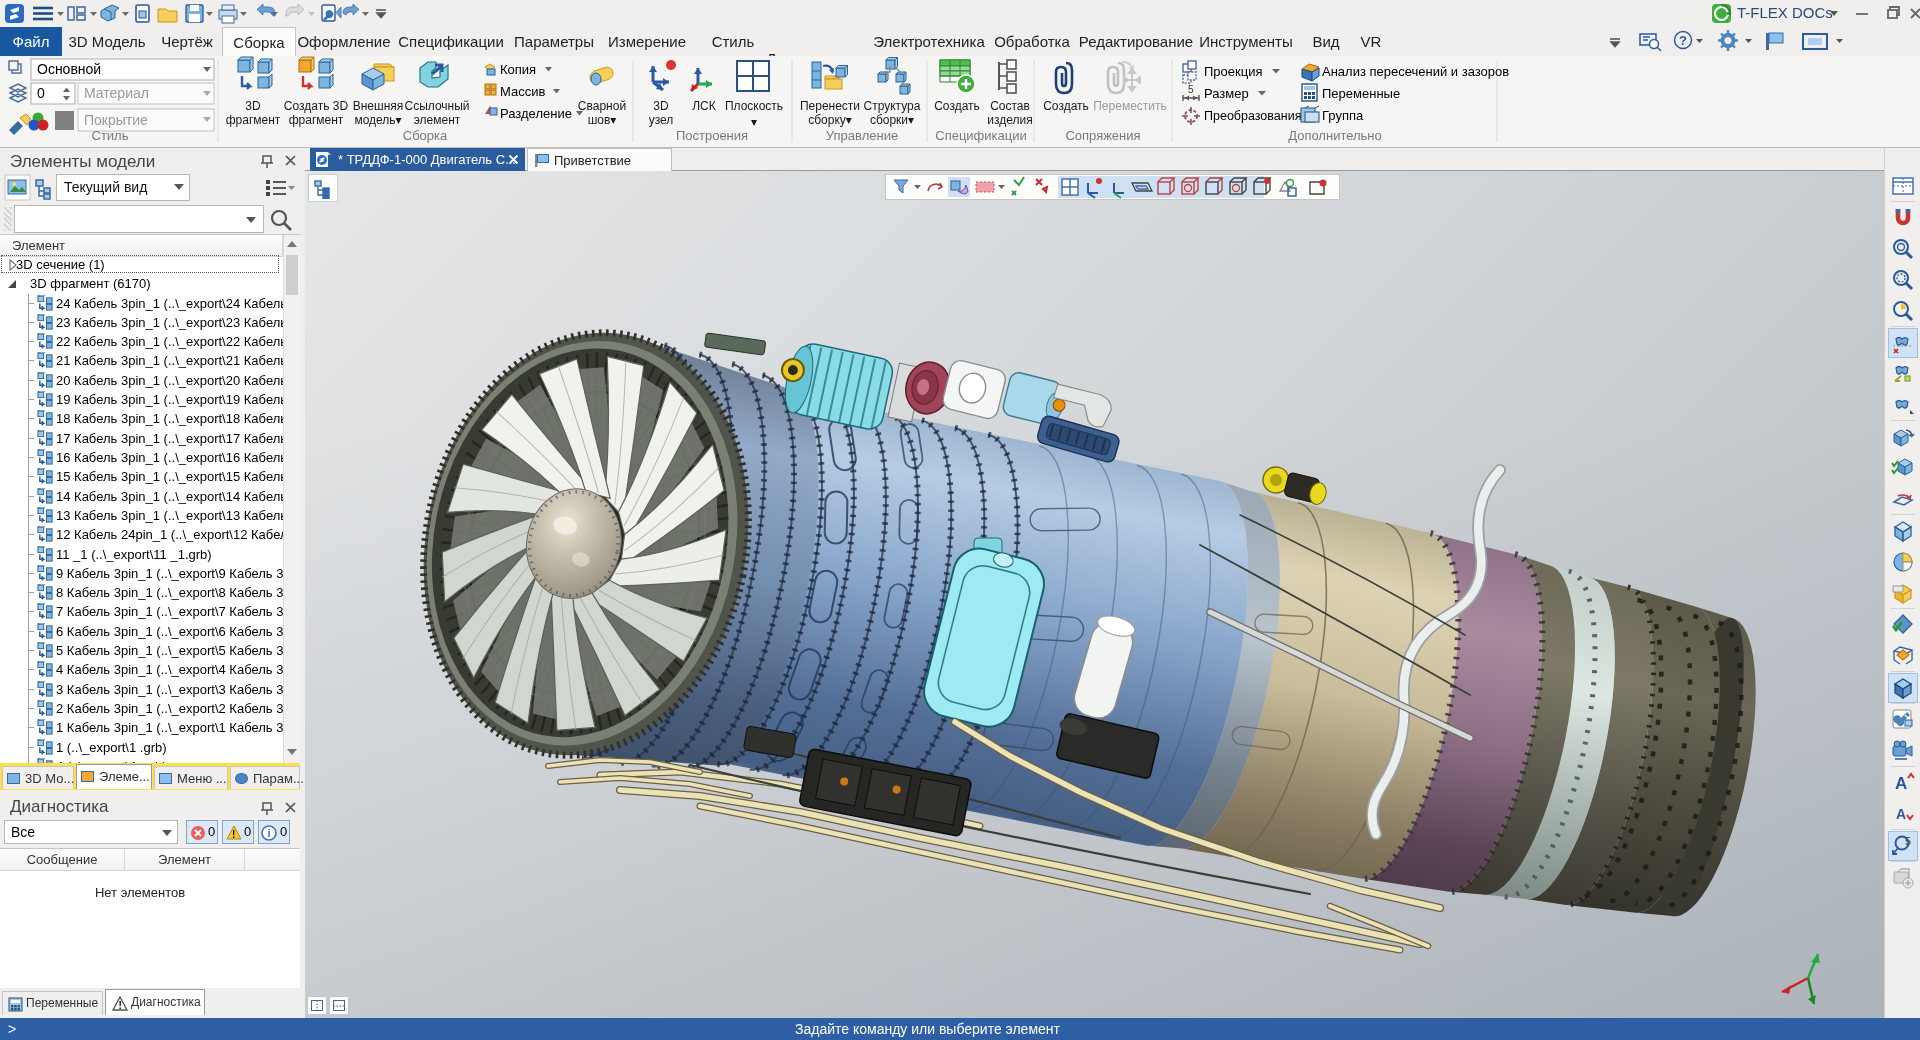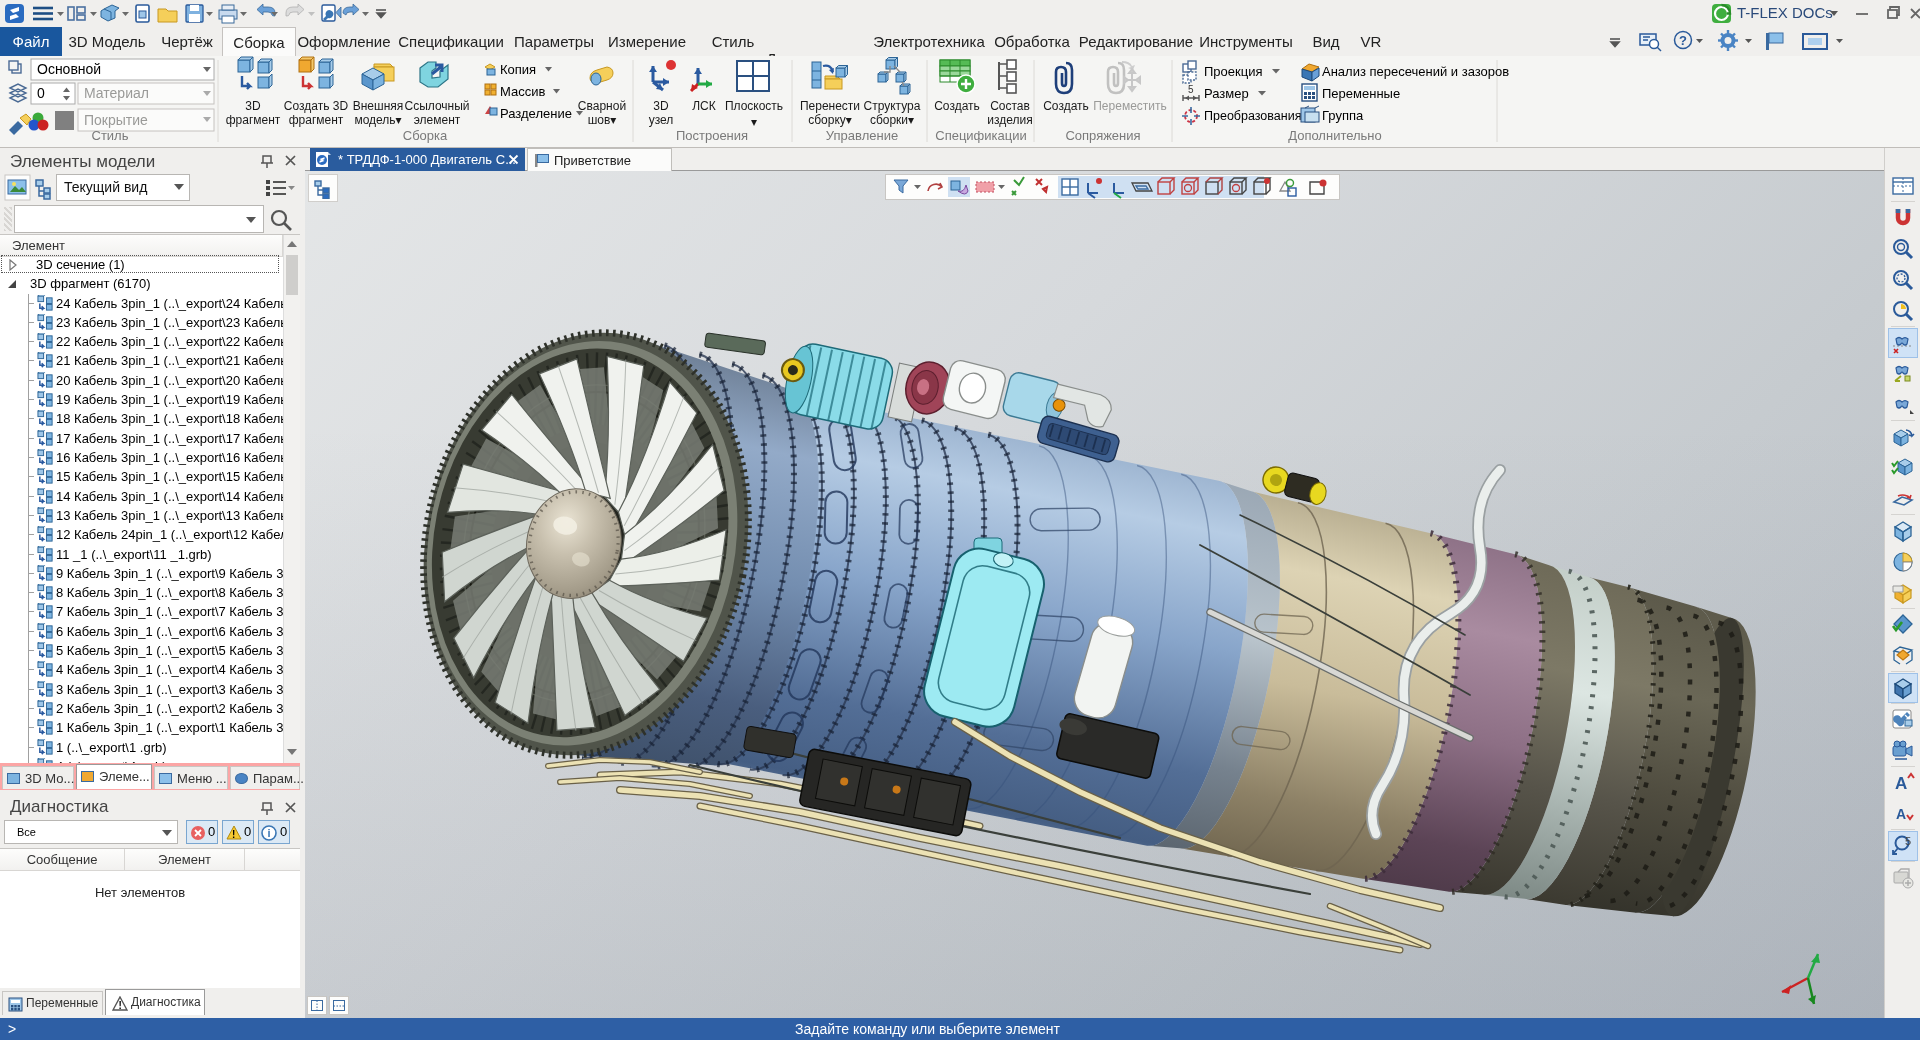--- a/index.html
+++ b/index.html
@@ -499,21 +499,21 @@
         <svg class="abs" style="left:2px;top:512px;" width="12" height="10">
             <path d="M1 2 l5 6 5 -6 z" fill="#777"></path>
           </svg>
       </div>
       <div id="tree" class="abs" style="left:0;top:20px;width:283px;height:509px;overflow:hidden;font-size:13px;color:#000;">
 <div class="trow" style="top:0px;">
             <span class="selbox"></span>
             <svg class="exp" viewBox="0 0 10 12">
               <path d="M2 1 l6 5 -6 5 z" fill="none" stroke="#777" stroke-width="1.2"></path>
             </svg>
-            <span class="tlab" style="left:36px;">3D сечение (1)</span>
+            <span class="tlab" style="left:16px;">3D сечение (1)</span>
           </div>
 <div class="trow" style="top:19px;">
             <svg class="exp" viewBox="0 0 10 12">
               <path d="M8 2 v8 h-8 z" fill="#444"></path>
             </svg>
             <span class="tlab" style="left:24px;margin-left:6px;">3D фрагмент (6170)</span>
           </div>
 <div class="trow" style="top:39px;">
             <span class="vline"></span>
             <span class="hline"></span>
@@ -808,21 +808,21 @@
               <rect x="1" y="1" width="6" height="6" fill="#9ec6e8" stroke="#2c6496" stroke-width="1"></rect>
               <path d="M1 1 l2 -1.5 h6 l-2 1.5 z" fill="#c8e0f2" stroke="#2c6496" stroke-width="0.8"></path>
               <path d="M3 9 v5 h4 l-2 -2 m2 2 l-2 2" fill="none" stroke="#2a5aa0" stroke-width="1.6"></path>
               <rect x="10" y="3" width="6" height="6" fill="#7db4e0" stroke="#2c6496" stroke-width="1"></rect>
               <rect x="10" y="10" width="6" height="6" fill="#7db4e0" stroke="#2c6496" stroke-width="1"></rect>
             </svg>
             <span class="tlab" style="left:56px;">4 (..\_export\4 .grb)</span>
           </div>
 </div>
     </div>
-    <div class="abs" style="left:0;top:615px;width:300px;height:27px;background:#fca5a5;font-size:13px;color:#333;">
+    <div class="abs" style="left:0;top:615px;width:300px;height:27px;background:#fde047;font-size:13px;color:#333;">
       <div class="abs" style="left:2px;top:3px;width:72px;height:23px;border:1px solid #c8c6c3;border-bottom:none;background:#f0efed;">
           <span class="tabico" style="background:#7db4e0;"></span>
           <span class="tabtxt">3D Мо...</span>
         </div>
       <div class="abs" style="left:76px;top:1px;width:76px;height:25px;border:1px solid #9a9a9a;border-bottom:none;background:#fff;">
           <span class="tabico" style="background:#f0a830;"></span>
           <span class="tabtxt">Элеме...</span>
         </div>
       <div class="abs" style="left:154px;top:3px;width:74px;height:23px;border:1px solid #c8c6c3;border-bottom:none;background:#f0efed;">
           <span class="tabico" style="background:#8cc0ea;"></span>
@@ -831,21 +831,21 @@
       <div class="abs" style="left:230px;top:3px;width:70px;height:23px;border:1px solid #c8c6c3;border-bottom:none;background:#f0efed;">
           <span class="tabico" style="background:#4a84c4;border-radius:50%;"></span>
           <span class="tabtxt">Парам...</span>
         </div>
     </div>
     <div class="abs" style="left:10px;top:649px;font-size:17px;color:#444;">Диагностика</div>
     <svg class="abs" style="left:258px;top:653px;" width="40" height="16" viewBox="0 0 40 16">
       <path d="M5 2 h8 v7 h-8 z M9 9 v5 M3 9 h12" fill="none" stroke="#555" stroke-width="1.5"></path>
       <path d="M28 2 l9 9 M37 2 l-9 9" stroke="#555" stroke-width="1.7"></path>
     </svg>
-    <div class="abs" style="left:4px;top:672px;width:174px;height:24px;background:#fff;border:1px solid #b8b6b3;font-size:11px;line-height:22px;padding-left:12px;">Все<svg class="abs" style="right:4px;top:8px;" width="12" height="9">
+    <div class="abs" style="left:4px;top:672px;width:174px;height:24px;background:#fff;border:1px solid #b8b6b3;font-size:14px;line-height:22px;padding-left:6px;">Все<svg class="abs" style="right:4px;top:8px;" width="12" height="9">
           <path d="M1 1 l5 6 5 -6 z" fill="#555"></path>
         </svg></div>
     <div class="abs" style="left:186px;top:672px;width:32px;height:24px;background:#dce9f5;border:1px solid #7aa6d0;font-size:13px;line-height:22px;">
       <svg class="abs" style="left:3px;top:4px;" width="16" height="16">
           <circle cx="8" cy="8" r="7" fill="#e86060"></circle>
           <path d="M5 5 l6 6 M11 5 l-6 6" stroke="#fff" stroke-width="1.8"></path>
         </svg>
       <span style="position:absolute;left:21px;">0</span>
       </div>
     <div class="abs" style="left:222px;top:672px;width:32px;height:24px;background:#dce9f5;border:1px solid #7aa6d0;font-size:13px;line-height:22px;">

